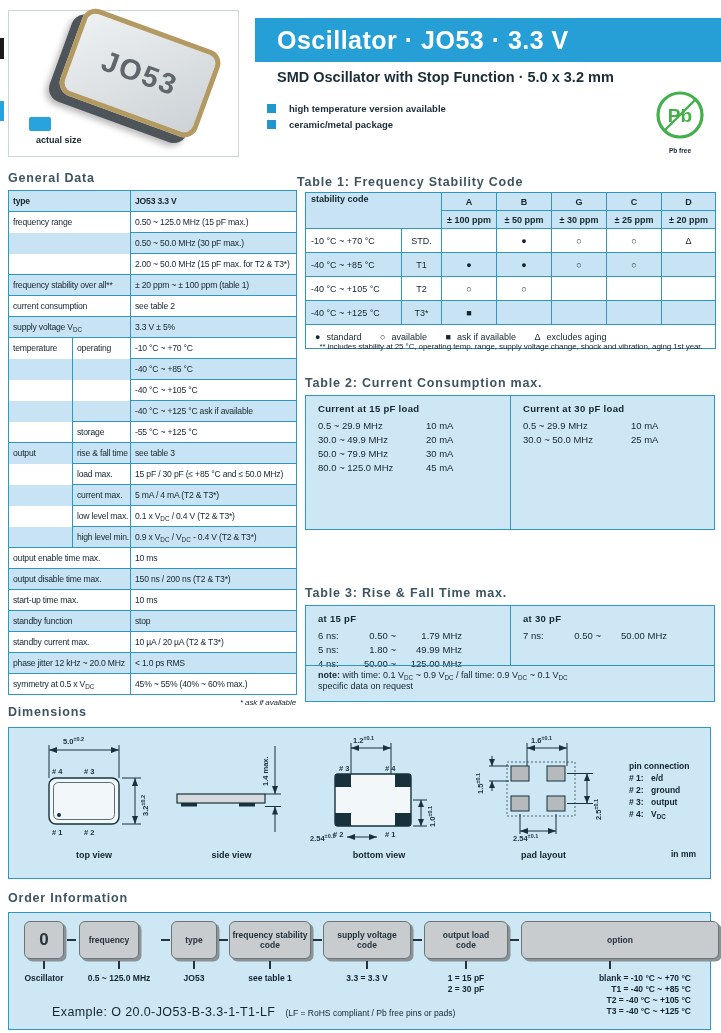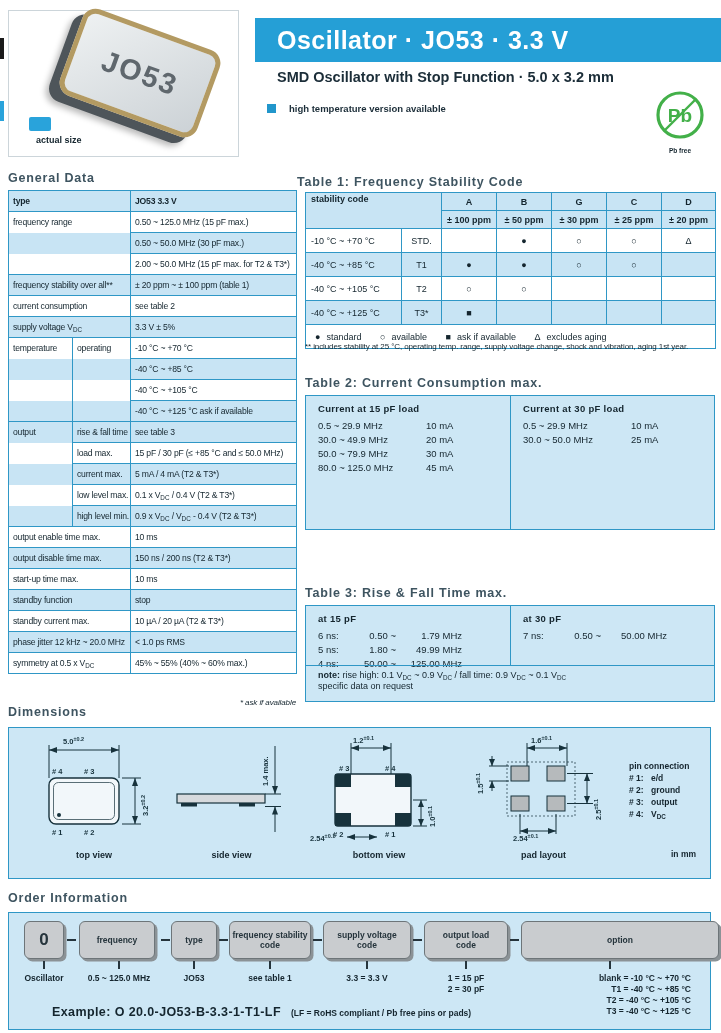--- a/index.html
+++ b/index.html
@@ -39,21 +39,21 @@
   .t1 td{height:21px;}
   .thl{text-align:left!important;vertical-align:top;}
   .ctr{text-align:center;}
   .nt{border-top:none!important;}
   .bl{background:#c8e4f4;}
   .b{font-weight:bold;}
   .vs{font-size:6.3px;vertical-align:-2px;letter-spacing:0;}
   .lg td{font-size:9px;}
   .lg .s{margin:0 6px 0 16px;}
   .lg .s0{margin-left:4px;margin-right:6px;}
-  .fn{position:absolute;font-size:8px;color:#14252e;letter-spacing:-.1px;}
+  .fn{position:absolute;font-size:8px;color:#14252e;letter-spacing:-.1px;text-align:center;}
   
   .box{position:absolute;background:#cde7f5;border:1.5px solid #2f97c6;box-sizing:border-box;}
   .half{position:absolute;top:0;bottom:0;width:50%;padding:7px 12px;box-sizing:border-box;font-size:9.5px;}
   .half.r{left:50%;border-left:1px solid #2f97c6;}
   .thead{font-weight:bold;margin-bottom:6px;letter-spacing:.3px;}
   .trow{height:14px;white-space:nowrap;}
   .c1{display:inline-block;width:108px;}
   .c2{display:inline-block;}
   .n1{display:inline-block;width:30px;}
   .n2{display:inline-block;width:48px;text-align:right;padding-right:4px;}
@@ -71,21 +71,21 @@
   .inmm{position:absolute;right:14px;top:121px;font-size:8.5px;font-weight:bold;}
   
   .obox{position:absolute;top:8px;height:38px;background:#c9cccf;border:1px solid #6d7579;border-radius:6px;
         box-shadow:2.5px 2.5px 0 #8b9296;display:flex;flex-direction:column;align-items:center;
         justify-content:center;font-size:8.5px;font-weight:bold;color:#25343c;text-align:center;line-height:1.2;box-sizing:border-box;}
   .obox .big{font-size:17px;}
   .tick{position:absolute;top:48px;width:1.5px;height:8px;background:#25343c;}
   .dash{position:absolute;top:26px;width:9px;height:2px;background:#25343c;}
   .ocap{position:absolute;top:60px;font-size:8.5px;font-weight:bold;line-height:1.3;text-align:center;white-space:nowrap;}
   .ocap.right{text-align:right;}
-  .ex{position:absolute;left:22px;top:92px;font-size:12.5px;font-weight:bold;letter-spacing:.4px;padding-left:21px;}
+  .ex{position:absolute;left:22px;top:92px;font-size:12.5px;font-weight:normal;letter-spacing:.4px;padding-left:21px;}
   .exnote{font-size:8.5px;margin-left:10px;letter-spacing:0;}
 </style>
 </head>
 <body>
 
 <div class="page">
 
   <div class="mark" style="top:38px;width:4px;height:21px;background:#1a1a1a;"></div>
   <div class="mark" style="top:101px;width:4px;height:20px;background:#29a3db;"></div>
 
@@ -99,20 +99,24 @@
 
   <div class="banner">
     <span>Oscillator · JO53 · 3.3 V</span>
   </div>
   <div class="subtitle">SMD Oscillator with Stop Function · 5.0 x 3.2 mm</div>
 
   <div class="bullets">
     <div class="brow">
       <span class="bsq"></span>
       <span class="btxt">high temperature version available</span>
+    </div>
+    <div class="brow">
+      <span class="bsq"></span>
+      <span class="btxt">ceramic/metal package</span>
     </div>
   </div>
 
 
   <div class="pb">
     <svg width="54" height="52" viewBox="0 0 54 52">
       <circle cx="27" cy="25" r="22" fill="none" stroke="#43b049" stroke-width="3.2"></circle>
       <line x1="11" y1="41" x2="43" y2="9" stroke="#43b049" stroke-width="2.4"></line>
       <text x="27" y="32" text-anchor="middle" font-size="19" font-weight="bold" fill="#43b049" font-family="Liberation Sans, sans-serif">Pb</text>
     </svg>
@@ -167,20 +171,25 @@
         </tr>
     <tr>
           <td class="nt"></td>
           <td class="nt"></td>
           <td>-40 °C ~ +105 °C</td>
         </tr>
     <tr class="bl">
           <td class="nt"></td>
           <td class="nt"></td>
           <td>-40 °C ~ +125 °C ask if available</td>
+        </tr>
+    <tr>
+          <td class="nt"></td>
+          <td>storage</td>
+          <td>-55 °C ~ +125 °C</td>
         </tr>
     <tr class="bl">
           <td>output</td>
           <td>rise &amp; fall time</td>
           <td>see table 3</td>
         </tr>
     <tr>
           <td class="nt"></td>
           <td>load max.</td>
           <td>15 pF / 30 pF (≤ +85 °C and ≤ 50.0 MHz)</td>
@@ -329,21 +338,21 @@
       <div class="thead">at 15 pF</div>
       <div class="trow"><span class="n1">6 ns:</span><span class="n2">0.50 ~</span><span class="n3">1.79 MHz</span></div>
       <div class="trow"><span class="n1">5 ns:</span><span class="n2">1.80 ~</span><span class="n3">49.99 MHz</span></div>
       <div class="trow"><span class="n1">4 ns:</span><span class="n2">50.00 ~</span><span class="n3">125.00 MHz</span></div>
     </div>
     <div class="half r" style="bottom:36px;">
       <div class="thead">at 30 pF</div>
       <div class="trow"><span class="n1">7 ns:</span><span class="n2">0.50 ~</span><span class="n3">50.00 MHz</span></div>
     </div>
     <div class="note">
-      <div><span class="b">note:</span><span> rise high: 0.1 V</span><span class="vs">DC</span><span> ~ 0.9 V</span><span class="vs">DC</span><span> / fall time: 0.9 V</span><span class="vs">DC</span><span> ~ 0.1 V</span><span class="vs">DC</span></div>
+      <div><span class="b">note:</span><span> with time: 0.1 V</span><span class="vs">DC</span><span> ~ 0.9 V</span><span class="vs">DC</span><span> / fall time: 0.9 V</span><span class="vs">DC</span><span> ~ 0.1 V</span><span class="vs">DC</span></div>
       <div>specific data on request</div>
     </div>
   </div>
 
   <div class="h2" style="left:8px;top:705px;">Dimensions</div>
   <div class="box dims" style="left:8px;top:727px;width:703px;height:152px;">
 
     <div class="dwg" style="left:20px;width:130px;">
       <svg width="130" height="108" viewBox="0 0 130 108">
         <text x="34" y="10"><tspan>5.0</tspan><tspan dy="-3" font-size="5.5">±0.2</tspan></text>
@@ -461,21 +470,21 @@
     </div>
     <div class="inmm">in mm</div>
   </div>
 
   <div class="h2" style="left:8px;top:891px;">Order Information</div>
   <div class="box" style="left:8px;top:912px;width:703px;height:118px;">
 
     <div class="obox" style="left:15px;width:40px;">
         <span class="big">0</span>
       </div>
-    <div class="obox" style="left:70px;width:76px;">
+    <div class="obox" style="left:70px;width:60px;">
         <span>frequency</span>
       </div>
     <div class="obox" style="left:162px;width:46px;">
         <span>type</span>
       </div>
     <div class="obox" style="left:220px;width:82px;">
         <span>frequency stability</span>
         <span>code</span>
       </div>
     <div class="obox" style="left:314px;width:88px;">

